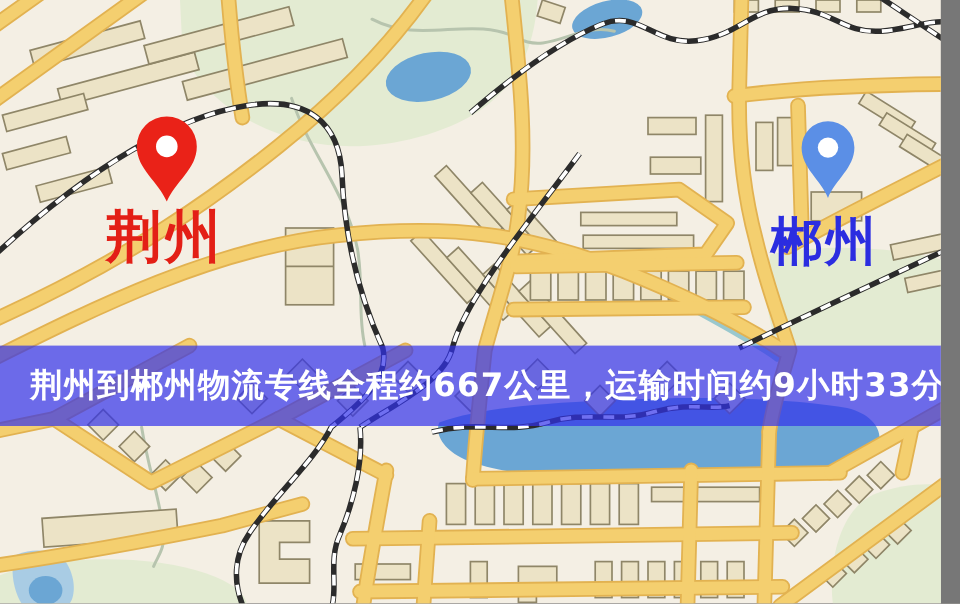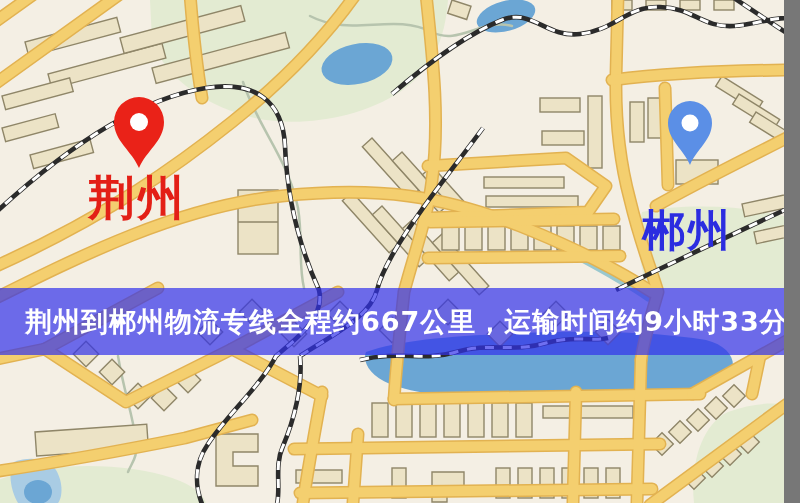--- a/index.html
+++ b/index.html
@@ -22,21 +22,21 @@
   .roads-under{fill:none;stroke:var(--road_edge);stroke-width:13;stroke-linecap:round;stroke-linejoin:round;}
   .roads-over{fill:none;stroke:var(--road);stroke-width:10;stroke-linecap:round;stroke-linejoin:round;}
   .bld{fill:var(--building);stroke:var(--building_edge);stroke-width:1.4;}
   .bld-line{fill:none;stroke:var(--building_edge);stroke-width:1.4;}
   .rail-base{fill:none;stroke:var(--railway);stroke-width:4.6;stroke-linecap:butt;}
   .rail-dash{fill:none;stroke:#ffffff;stroke-width:3;stroke-dasharray:9 9;}
   .pin{position:absolute;}
   .city-label{position:absolute;width:200px;text-align:center;font-weight:700;line-height:1;
     text-shadow:0 0 1px rgba(255,255,255,0.25);user-select:none;}
   .label-origin{left:37px;top:174px;font-size:47px;color:#e31f16;letter-spacing:2px;}
-  .label-dest{left:587px;top:181px;font-size:43px;color:#2b2de0;letter-spacing:2px;margin-top:28px;}
+  .label-dest{left:587px;top:181px;font-size:43px;color:#2b2de0;letter-spacing:2px;}
   .banner{position:absolute;left:0;top:288px;width:800px;height:67px;background:var(--banner_bg);}
   .banner-text{position:absolute;left:25px;top:0;height:67px;line-height:67px;
     color:#ffffff;font-size:27px;font-weight:600;white-space:nowrap;letter-spacing:1px;}
 </style>
 </head>
 <body>
 
 <div class="stage">
 
   <svg class="map" width="800" height="503" viewBox="0 0 800 503">

